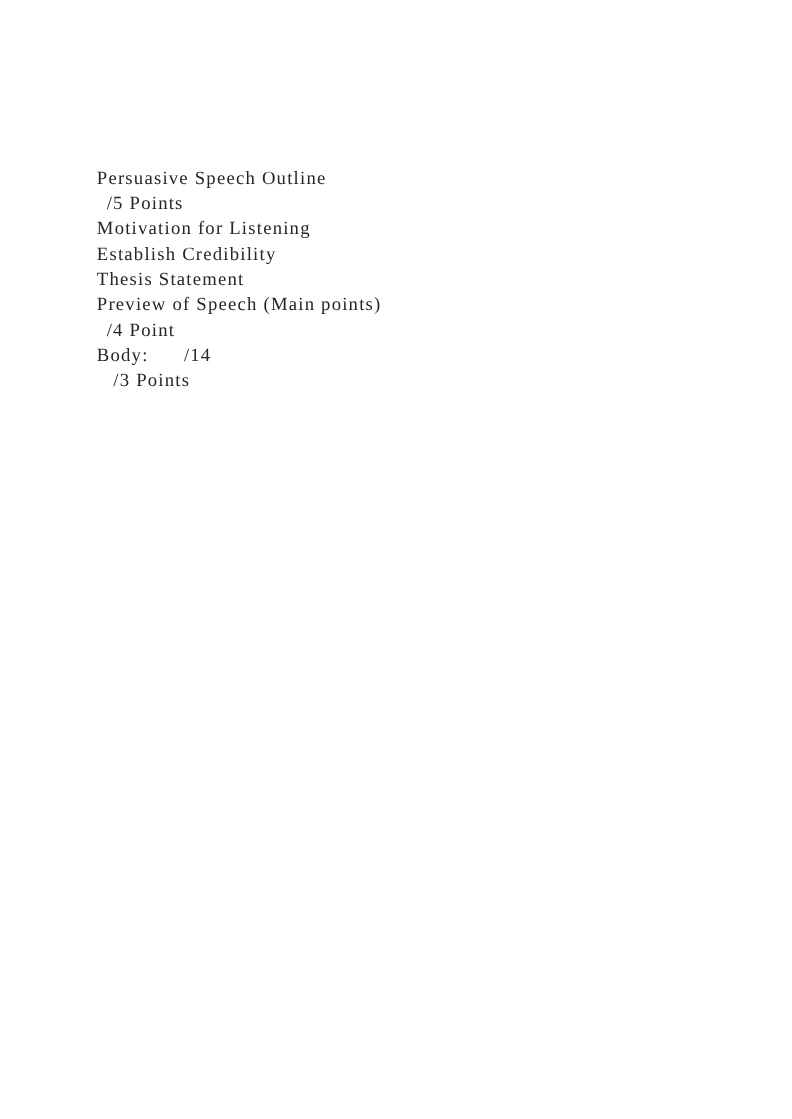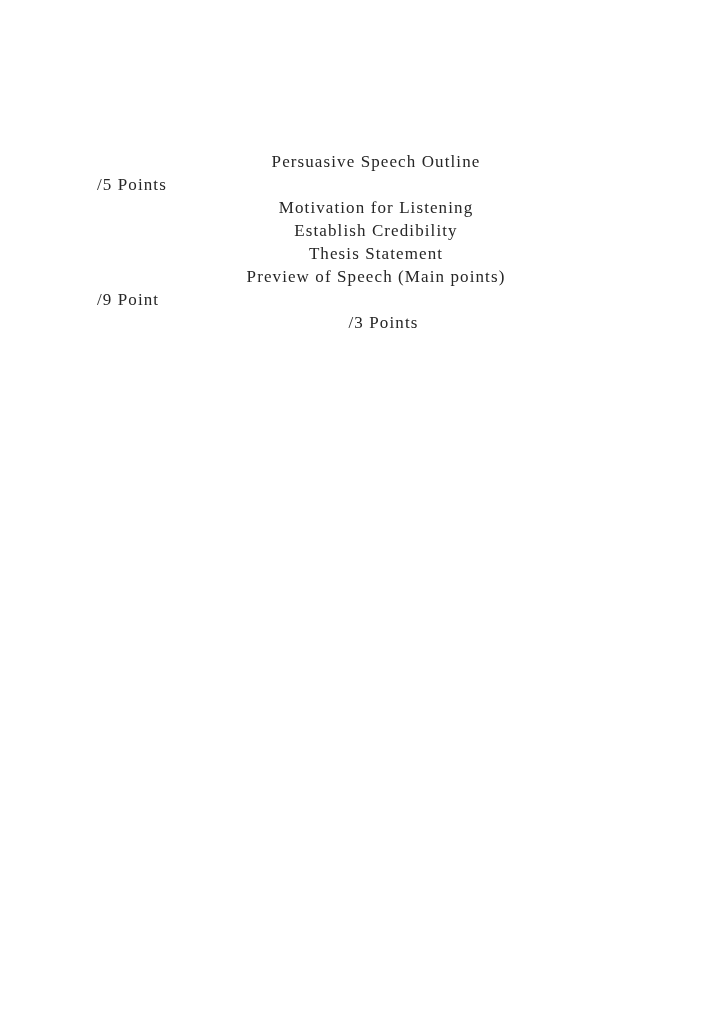--- a/index.html
+++ b/index.html
@@ -26,31 +26,32 @@
     letter-spacing: 1.1px;
     color: #262626;
   }
   p.block {
     margin: 0;
     white-space: pre-wrap;
   }
   .gap-none { margin-top: 0; }
   .gap-one  { margin-top: 23px; }
   .gap-two  { margin-top: 46px; }
-  .indent-0 { padding-left: 0; text-align: center; }
+  .indent-0 { padding-left: 0; }
   .indent-1 { padding-left: 9px; }
-  .indent-2 { padding-left: 15px; text-align: center; }
+  .indent-2 { padding-left: 15px; }
 </style>
 </head>
 <body>
 
 <div class="page">
   <div class="doc-body">
       <p class="block gap-none indent-0">Persuasive Speech Outline</p>
       <p class="block gap-one indent-1">/5 Points</p>
       <p class="block gap-one indent-0">Motivation for Listening</p>
       <p class="block gap-one indent-0">Establish Credibility</p>
       <p class="block gap-one indent-0">Thesis Statement</p>
       <p class="block gap-one indent-0">Preview of Speech (Main points)</p>
-      <p class="block gap-two indent-1">/9 Point</p>
+      <p class="block gap-two indent-1">/4 Point</p>
+      <p class="block gap-one indent-0">Body:      /14</p>
       <p class="block gap-one indent-2">/3 Points</p>
     </div>
 </div>
 
 </body></html>

